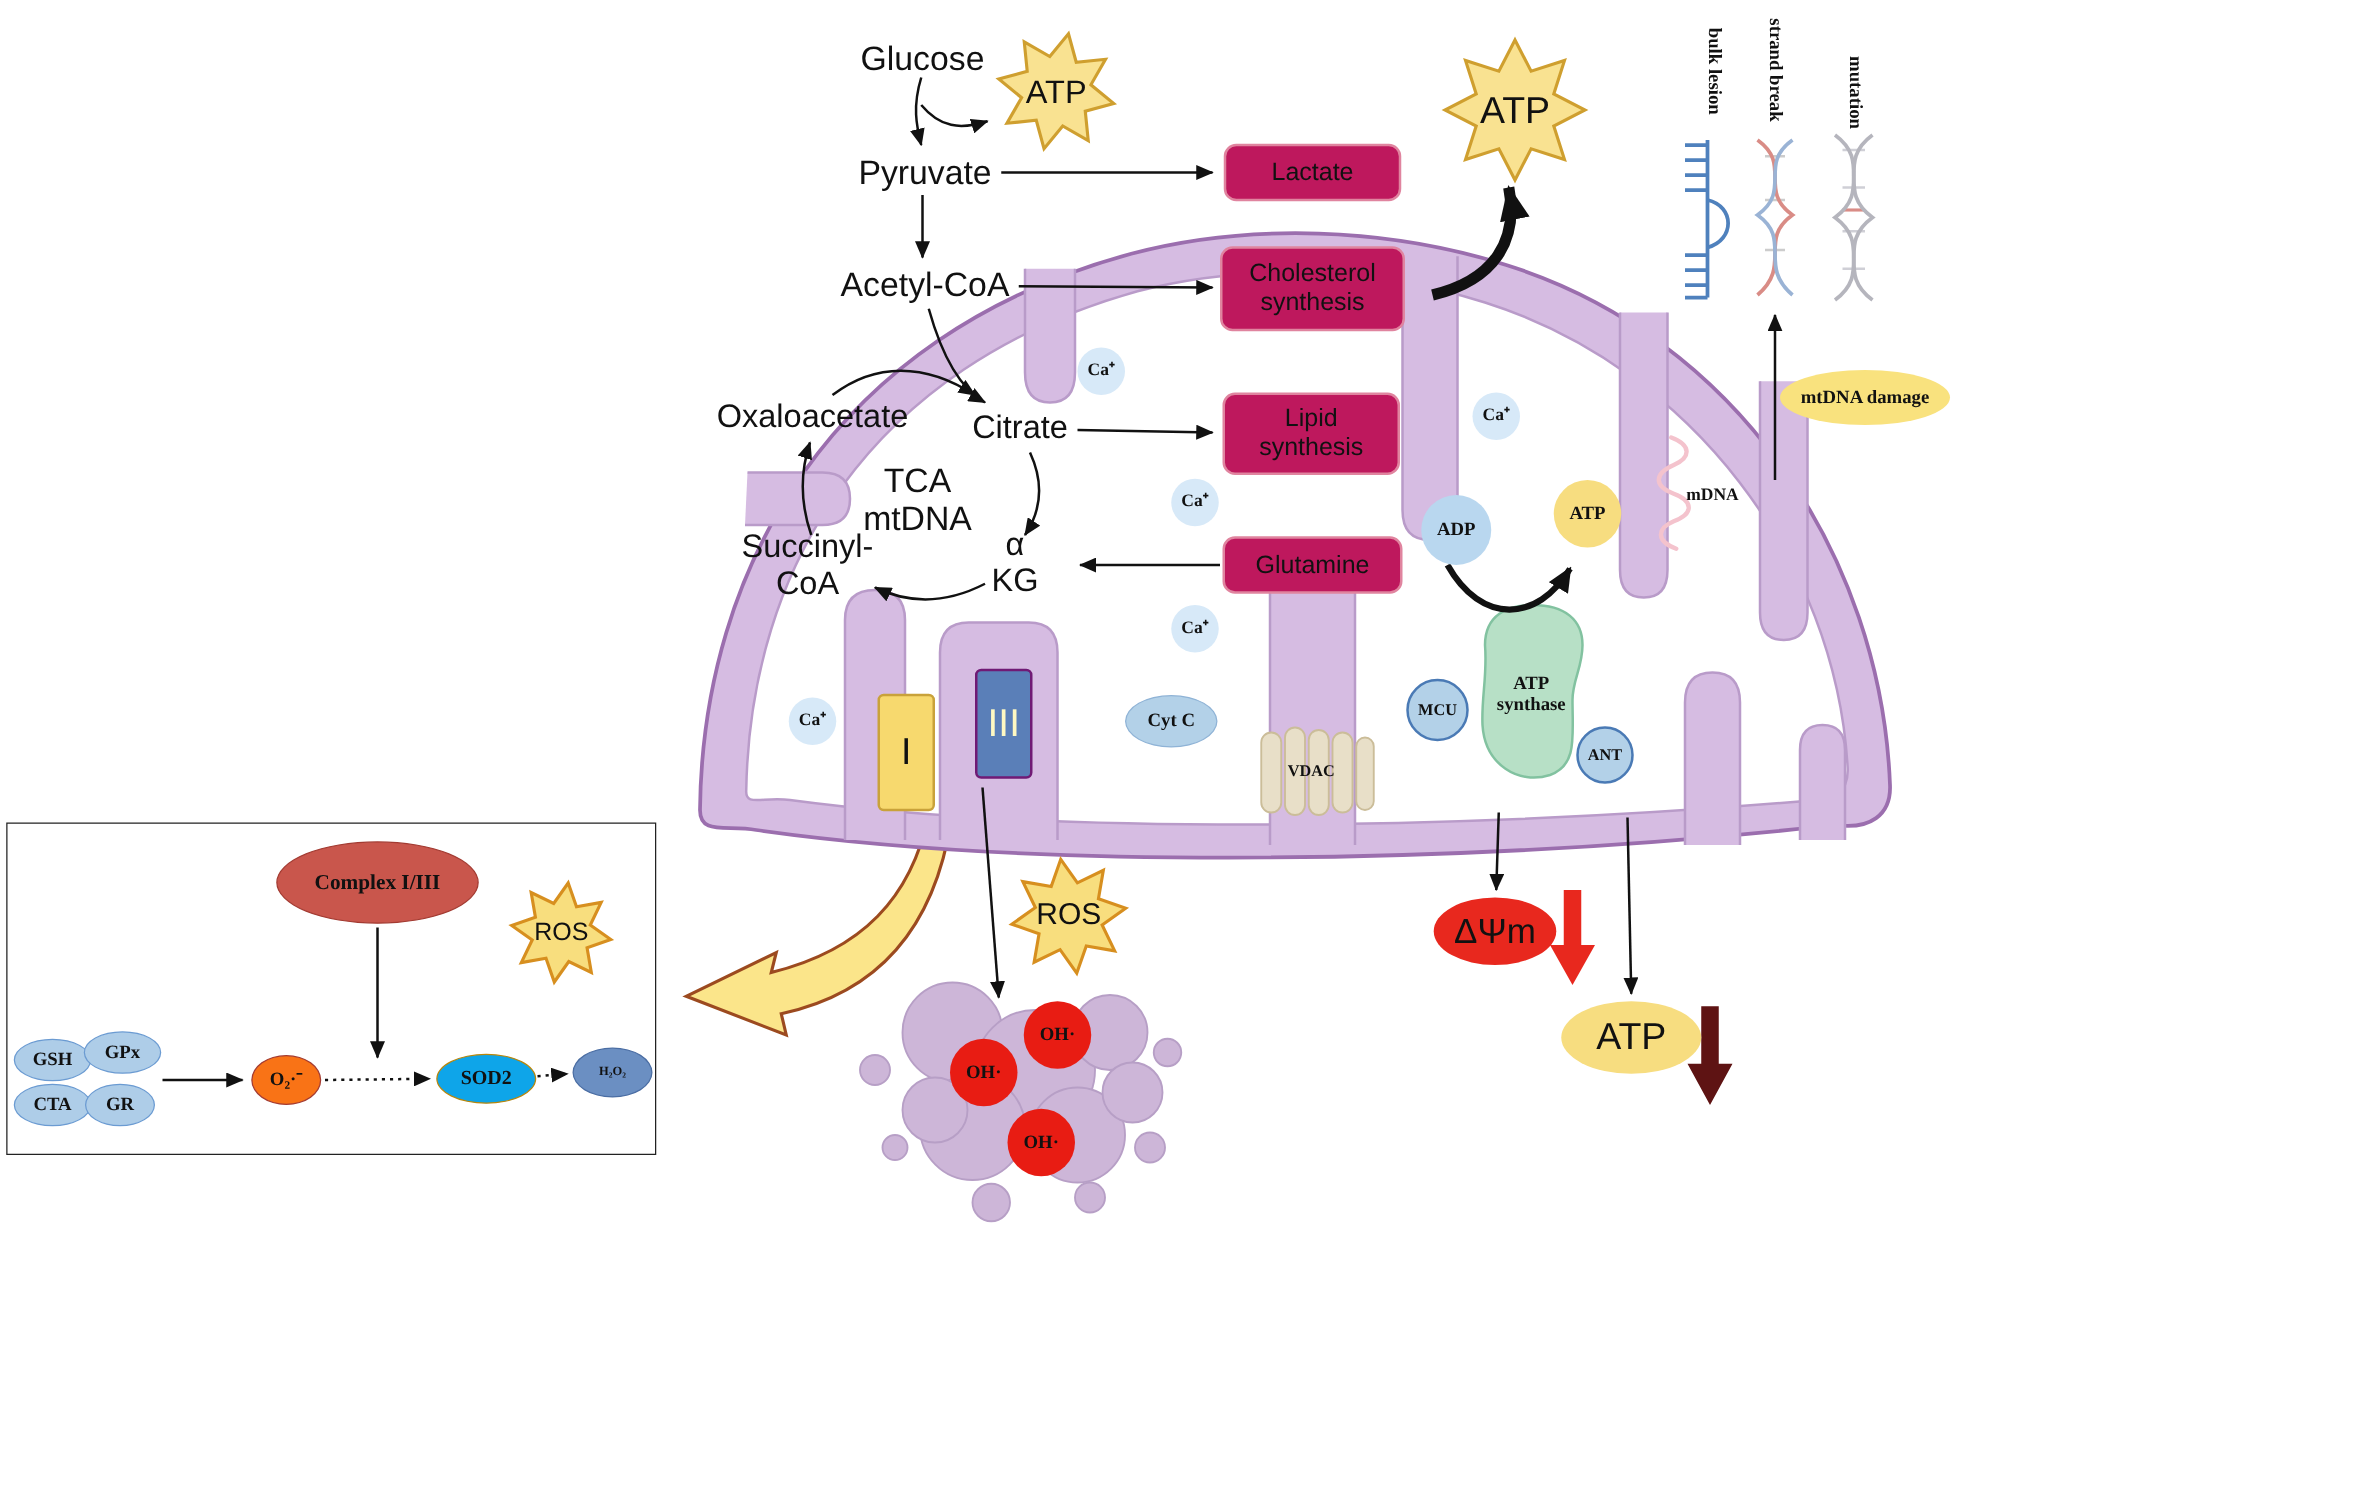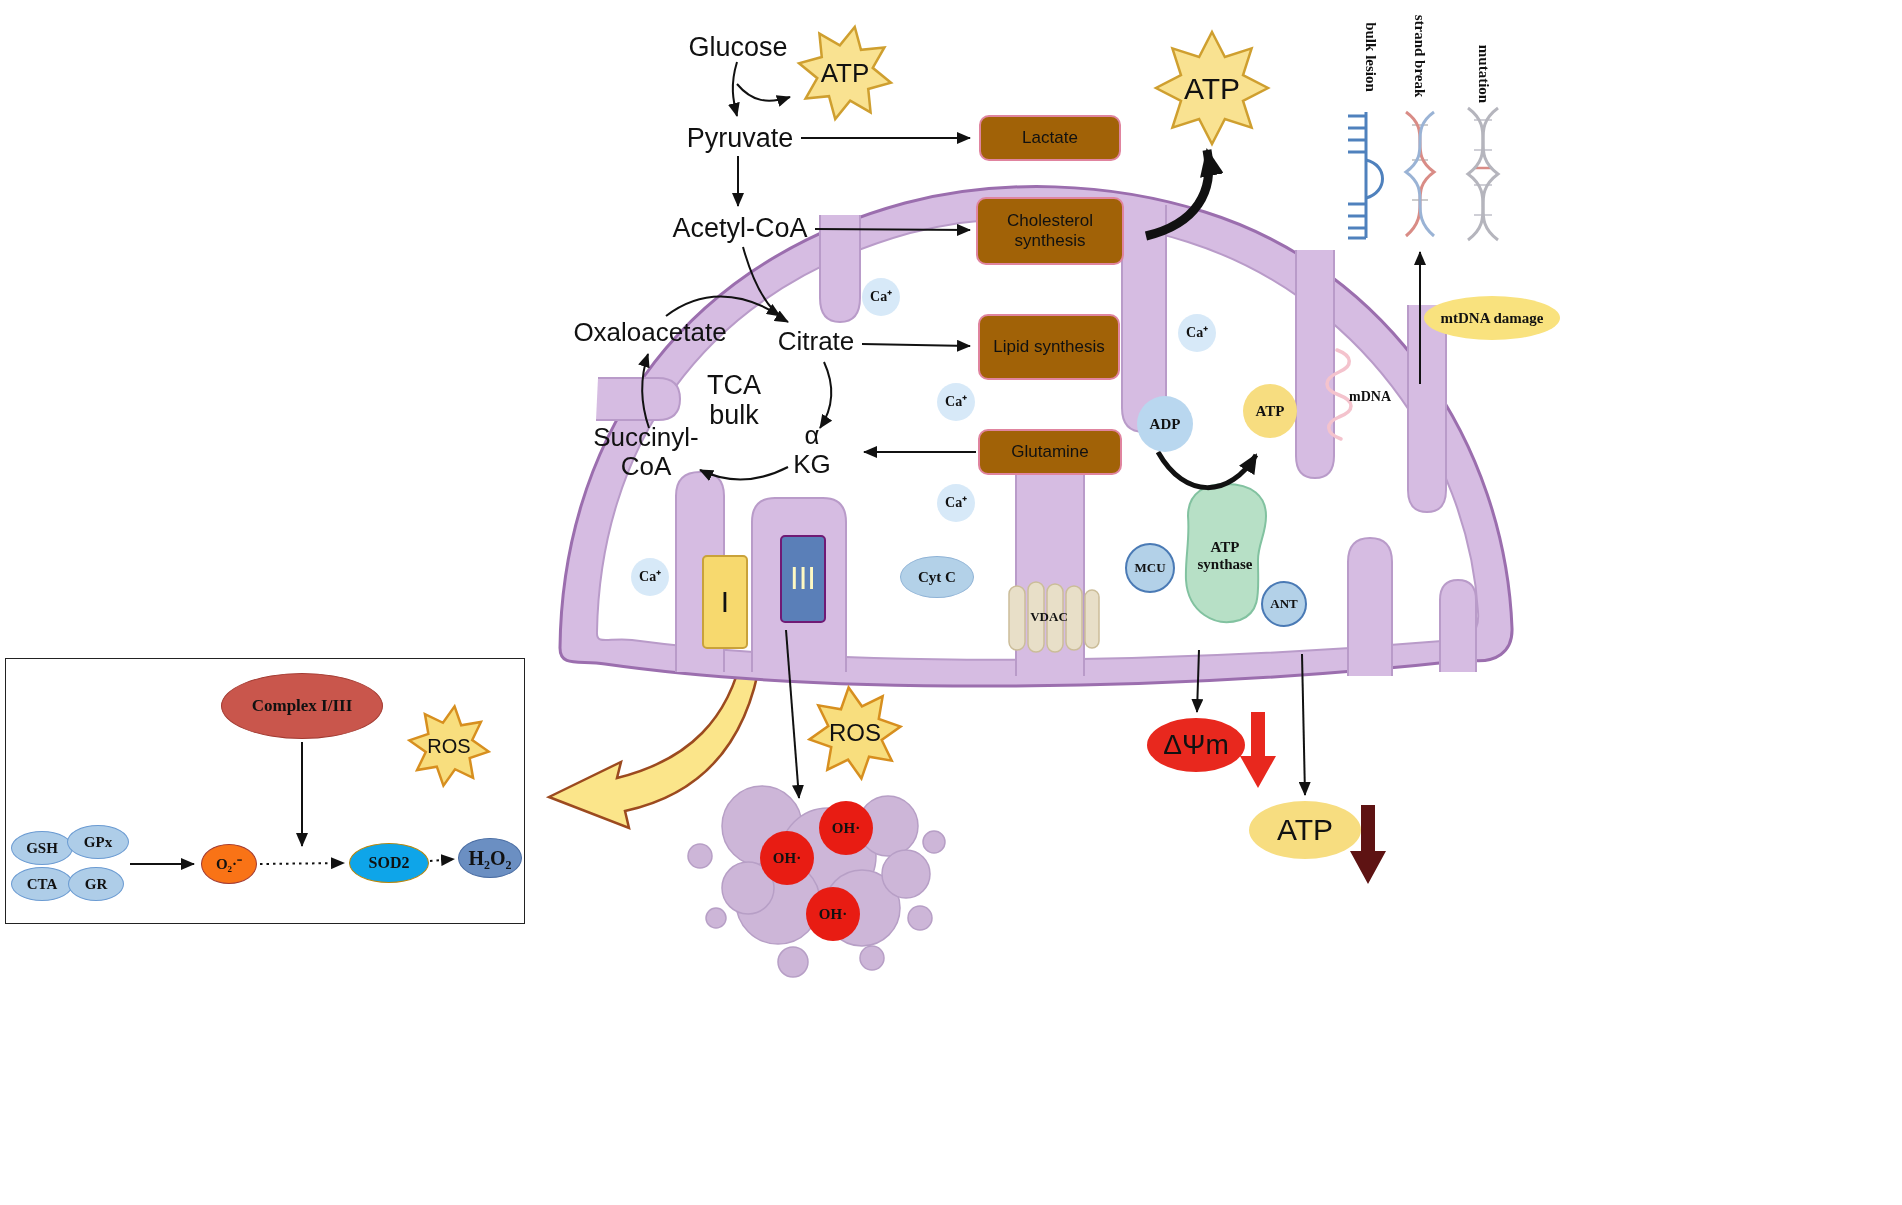--- a/index.html
+++ b/index.html
@@ -2,21 +2,21 @@
 <html><head>
 <meta charset="utf-8">
 <style>
   html,body{margin:0;padding:0;background:#fff}
   #canvas{position:relative;width:1902px;height:1205px;overflow:hidden;background:#fff;
           font-family:"Liberation Sans",sans-serif;color:#111}
   svg.layer{position:absolute;left:0;top:0}
   .ctr{position:absolute;transform:translate(-50%,-50%);display:flex;flex-direction:column;
        align-items:center;justify-content:center;text-align:center;white-space:nowrap;line-height:1.12}
   .serifb{font-family:"Liberation Serif",serif;font-weight:700}
-  .pinkbox{background:#a16207;border:2px solid #e0849f;border-radius:10px;font-size:17px;
+  .pinkbox{background:#be185d;border:2px solid #e0849f;border-radius:10px;font-size:20px;
            white-space:normal;line-height:1.15;padding:14px 6px;box-sizing:border-box}
   .pill{border-radius:50%;box-sizing:border-box}
   .vlabel{writing-mode:vertical-rl;font-family:"Liberation Serif",serif;font-weight:700;font-size:15px}
   .insetbox{position:absolute;border:1.5px solid #222;background:transparent}
 </style>
 </head>
 <body>
 
 <div id="canvas">
 
@@ -143,21 +143,21 @@
   <div class="ctr" style="left:738px;top:47px;font-size:27px">Glucose</div>
   <div class="ctr" style="left:740px;top:138px;font-size:27px">Pyruvate</div>
   <div class="ctr" style="left:740px;top:228px;font-size:27px">Acetyl-CoA</div>
   <div class="ctr" style="left:845px;top:74px;font-size:26px;font-weight:500">ATP</div>
   <div class="ctr" style="left:1212px;top:89px;font-size:30px;font-weight:500">ATP</div>
 
   <div class="ctr" style="left:650px;top:333px;font-size:26px">Oxaloacetate</div>
   <div class="ctr" style="left:816px;top:342px;font-size:26px">Citrate</div>
   <div class="ctr" style="left:734px;top:400px;font-size:27px;font-weight:400">
     <span>TCA</span>
-    <span>bulk</span>
+    <span>mtDNA</span>
   </div>
   <div class="ctr" style="left:646px;top:452px;font-size:26px">
     <span>Succinyl-</span>
     <span>CoA</span>
   </div>
   <div class="ctr" style="left:812px;top:450px;font-size:26px">
     <span>α</span>
     <span>KG</span>
   </div>
 
@@ -202,15 +202,15 @@
 
   <div class="insetbox" style="left:5px;top:658px;width:518px;height:264px"></div>
   <div class="ctr pill serifb" style="left:302px;top:706px;width:162px;height:66px;background:#c9564c;border:1px solid #a33b32;font-size:17px">Complex I/III</div>
   <div class="ctr" style="left:449px;top:746px;font-size:20px">ROS</div>
   <div class="ctr pill serifb" style="left:42px;top:848px;width:62px;height:34px;background:#aecde8;border:1.5px solid #6b9bd2;font-size:15px">GSH</div>
   <div class="ctr pill serifb" style="left:98px;top:842px;width:62px;height:34px;background:#aecde8;border:1.5px solid #6b9bd2;font-size:15px">GPx</div>
   <div class="ctr pill serifb" style="left:42px;top:884px;width:62px;height:34px;background:#aecde8;border:1.5px solid #6b9bd2;font-size:15px">CTA</div>
   <div class="ctr pill serifb" style="left:96px;top:884px;width:56px;height:34px;background:#aecde8;border:1.5px solid #6b9bd2;font-size:15px">GR</div>
   <div class="ctr pill serifb" style="left:229px;top:864px;width:56px;height:40px;background:#f97316;border:1px solid #a33b32;font-size:15px">O₂·⁻</div>
   <div class="ctr pill serifb" style="left:389px;top:863px;width:80px;height:40px;background:#0ea5e9;border:1.5px solid #b8860b;font-size:16px">SOD2</div>
-  <div class="ctr pill serifb" style="left:490px;top:858px;width:64px;height:40px;background:#6b8fc2;border:1px solid #4a6da3;font-size:20px">H₂O₂</div>
+  <div class="ctr pill serifb" style="left:490px;top:858px;width:64px;height:40px;background:#6b8fc2;border:1px solid #4a6da3;font-size:10px">H₂O₂</div>
 
 </div>
 
 </body></html>

